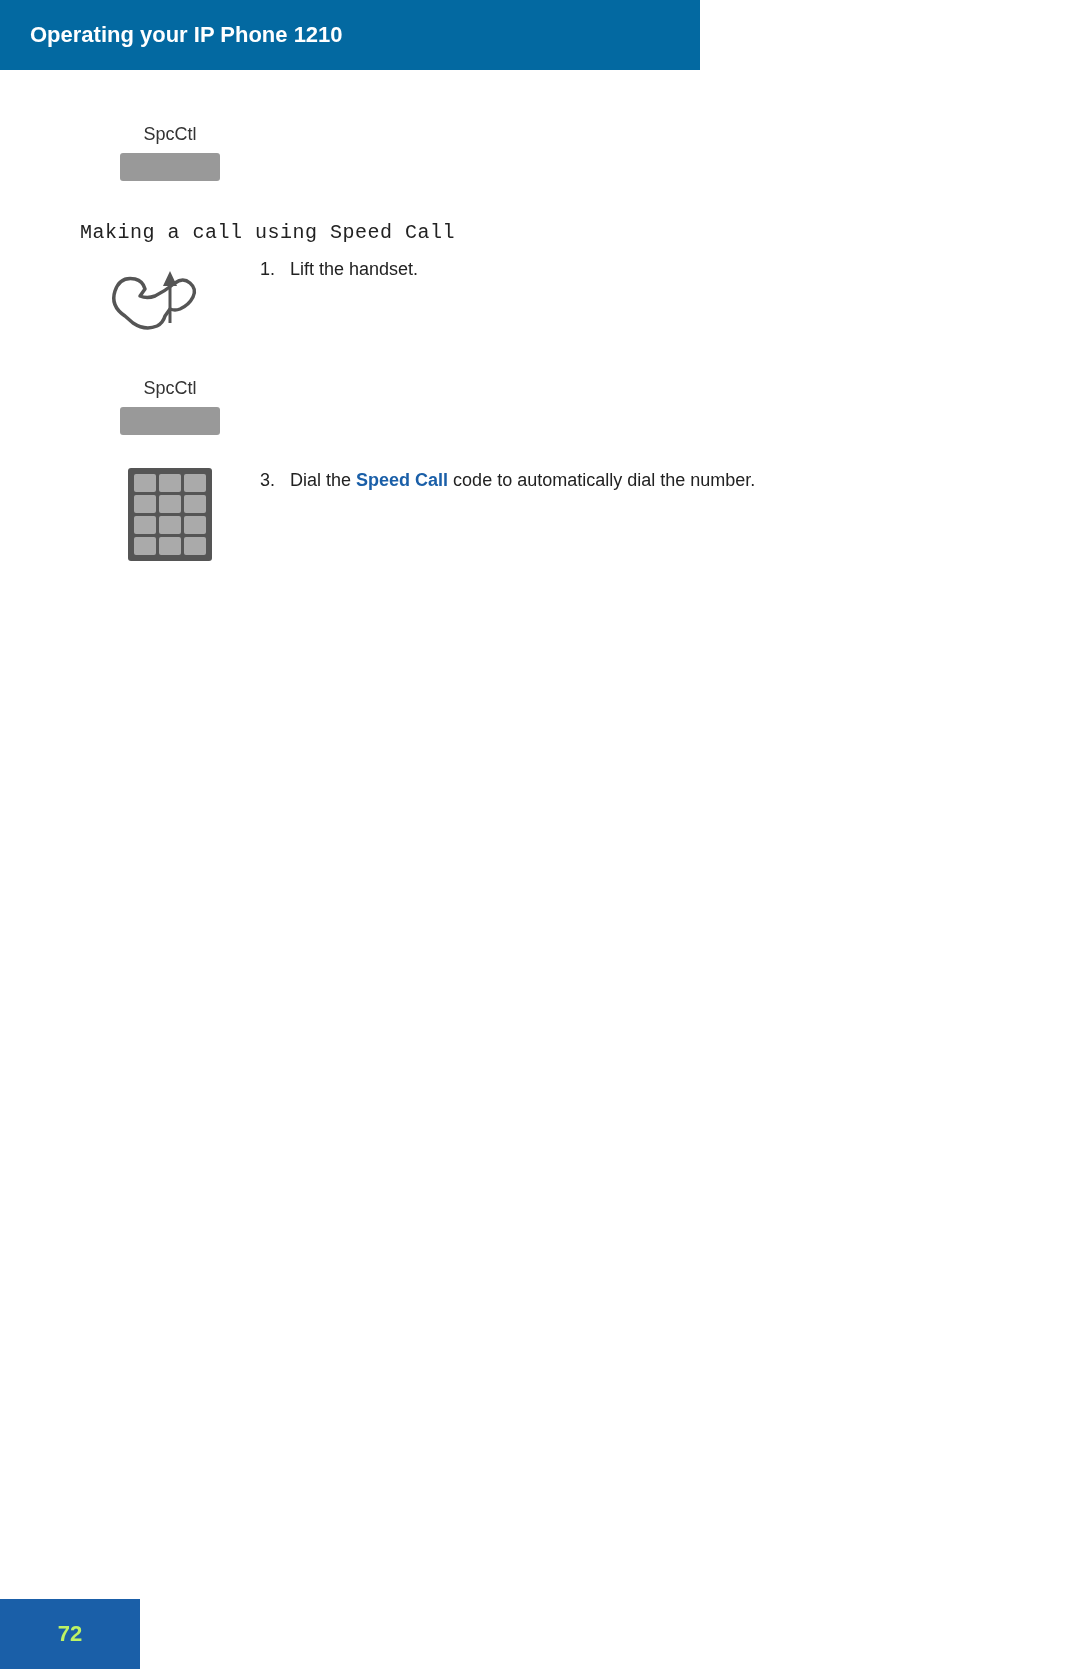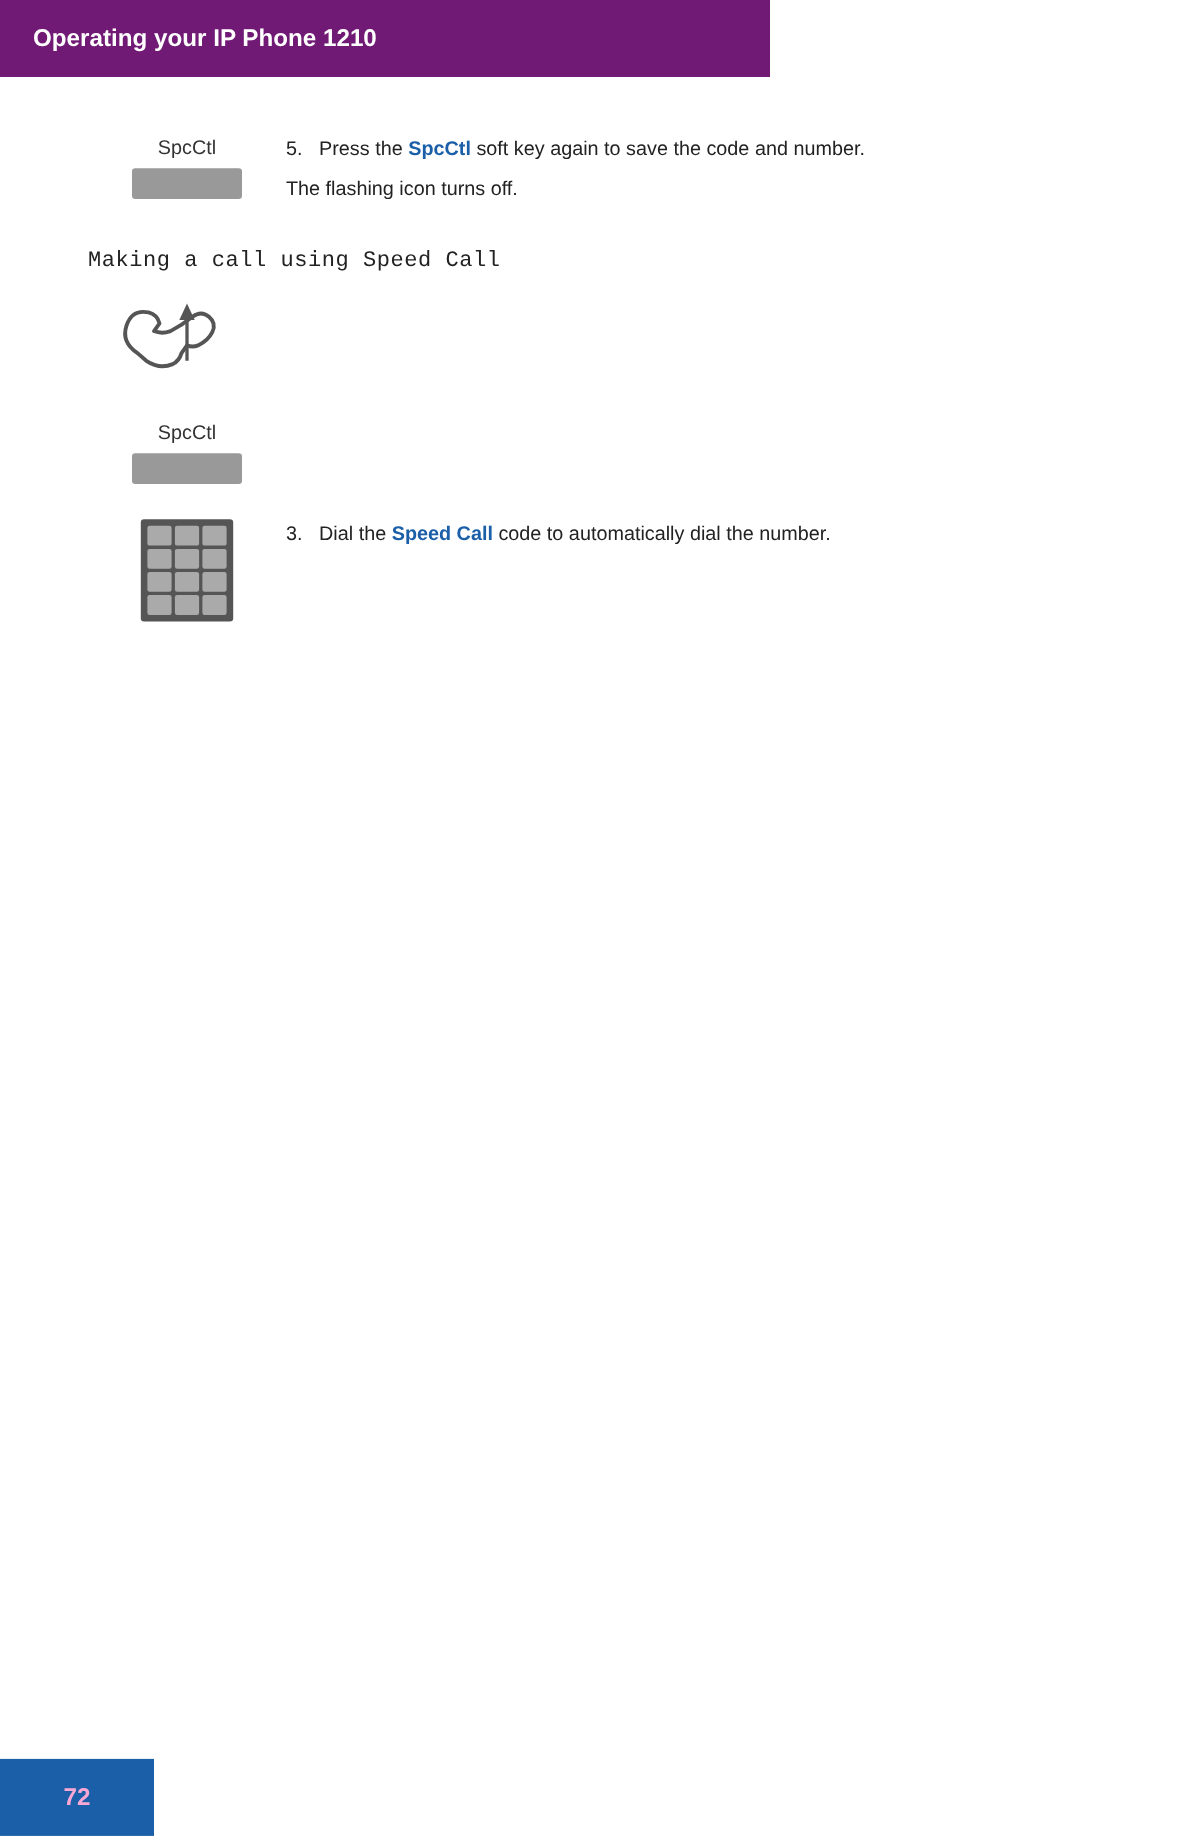--- a/index.html
+++ b/index.html
@@ -7,21 +7,21 @@
     body {
       width: 1080px;
       min-height: 1669px;
       background: #ffffff;
       font-family: Arial, Helvetica, sans-serif;
       position: relative;
     }
 
     
     .header {
-      background: #701a75;
+      background: #0369a1;
       width: 700px;
       padding: 22px 30px;
       margin-bottom: 40px;
     }
 
     .header-title {
       color: #ffffff;
       font-size: 22px;
       font-weight: bold;
     }
@@ -144,21 +144,21 @@
       left: 0;
       width: 140px;
       height: 70px;
       background: #1a5fa8;
       display: flex;
       align-items: center;
       justify-content: center;
     }
 
     .page-number {
-      color: #f9a8d4;
+      color: #bef264;
       font-size: 22px;
       font-weight: bold;
     }
 
     
     .step5-row {
       display: flex;
       flex-direction: row;
       align-items: flex-start;
       margin-bottom: 40px;
@@ -171,40 +171,39 @@
   <span class="header-title">Operating your IP Phone 1210</span>
 </div>
 
 <div class="content">
 
   <div class="step5-row">
     <div class="step-icon">
       <span class="spcctl-label">SpcCtl</span>
       <div class="softkey-btn"></div>
     </div>
-    <div class="step-text">
-      <span>5.</span>
-      &nbsp;
-      <span>Press the </span><span class="blue-text">SpcCtl</span><span> soft key again to save the code and number.</span>
-      <div class="sub-text">The flashing icon turns off.</div>
-    </div>
   </div>
 
   <div class="section-heading">Making a call using Speed Call</div>
 
   <div class="step-row">
     <div class="step-icon handset-icon">
 
       <svg width="130" height="80" viewBox="0 0 130 80">
 
         <path d="M 20 55 Q 5 45 10 30 Q 15 15 30 18 Q 38 20 40 28 L 35 35 Q 42 38 50 35 Q 60 30 70 22 Q 78 16 85 22 Q 92 28 88 36 Q 84 44 75 48 Q 70 50 65 48 L 60 55 Q 58 62 52 65 Q 40 70 28 62 Z" fill="none" stroke="#555" stroke-width="3.5" stroke-linejoin="round"></path>
 
         <line x1="65" y1="62" x2="65" y2="20" stroke="#555" stroke-width="3"></line>
         <polygon points="65,10 58,25 72,25" fill="#555"></polygon>
       </svg>
+    </div>
+    <div class="step-text">
+      <span>1.</span>
+      &nbsp;
+      <span>Lift the handset.</span>
     </div>
   </div>
 
   <div class="step-row">
     <div class="step-icon">
       <span class="spcctl-label">SpcCtl</span>
       <div class="softkey-btn"></div>
     </div>
   </div>
 

